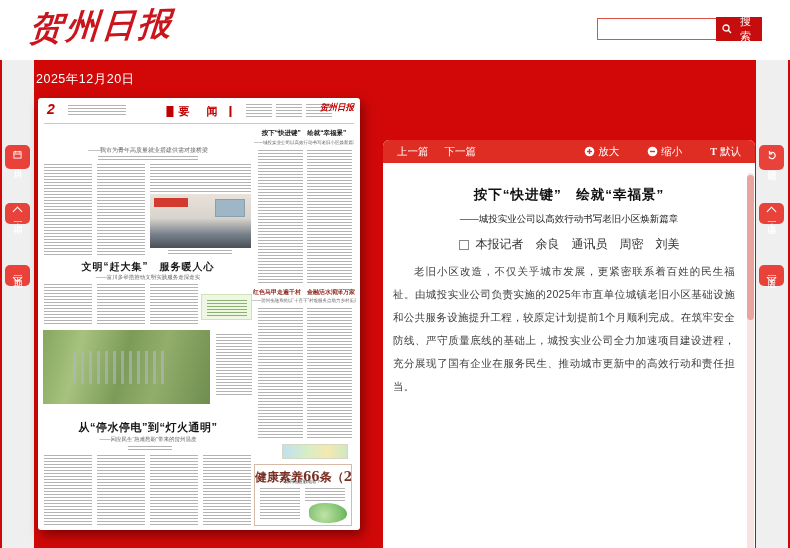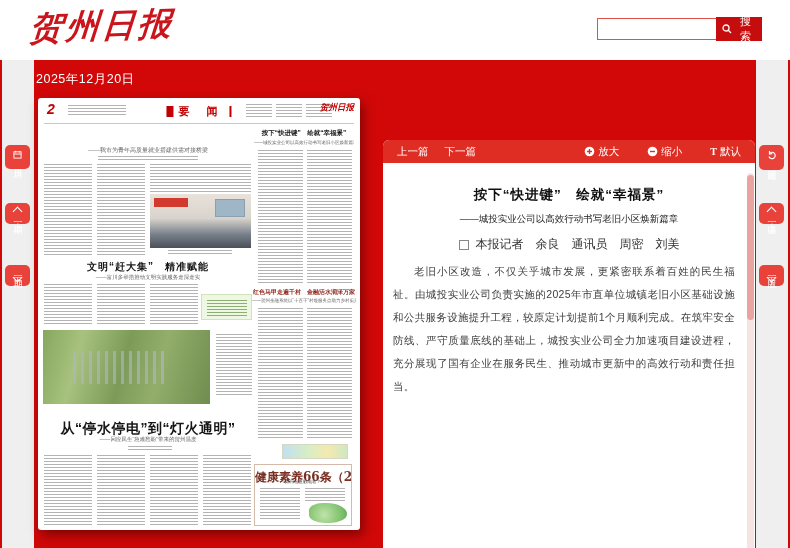--- a/index.html
+++ b/index.html
@@ -69,21 +69,21 @@
   .b1-c1{left:6px;top:186px;width:48px;height:42px;}
   .b1-c2{left:59px;top:186px;width:48px;height:42px;}
   .b1-c3{left:112px;top:186px;width:48px;height:42px;}
   .b1-promo{left:163px;top:196px;width:51px;height:26px;background:#eef7e2;border:1px solid #cfe3b8;}
   .b1-promo .gg{left:5px;top:5px;width:40px;height:16px;}
   .village-photo{left:5px;top:232px;width:167px;height:74px;
       background:linear-gradient(105deg,#86a75f 0%,#a7c27e 22%,#7d9b58 48%,#93ae6b 68%,#6f8d4f 100%);}
   .village-photo .roofs{left:18%;top:28%;width:55%;height:45%;opacity:.65;
       background:repeating-linear-gradient(90deg,#aeb6c0 0 3px,transparent 3px 8px);}
   .b1-sidecap{left:178px;top:236px;width:36px;height:62px;}
-  .b2-title{left:6px;top:322px;width:208px;text-align:center;font-size:14px;font-weight:bold;color:#151515;
+  .b2-title{left:6px;top:322px;width:208px;text-align:center;font-size:11px;font-weight:bold;color:#151515;
             letter-spacing:.5px;white-space:nowrap;}
   .b2-sub{left:6px;top:338px;width:208px;text-align:center;font-size:5.5px;color:#666;white-space:nowrap;overflow:hidden;}
   .b2-byline{left:90px;top:348px;width:44px;height:4px;}
   .b2-c1{left:6px;top:357px;width:48px;height:70px;}
   .b2-c2{left:59px;top:357px;width:48px;height:70px;}
   .b2-c3{left:112px;top:357px;width:48px;height:70px;}
   .b2-c4{left:165px;top:357px;width:48px;height:70px;}
   .a2-title{left:216px;top:31px;width:100px;text-align:center;font-size:6.5px;font-weight:bold;color:#151515;
             white-space:nowrap;overflow:hidden;}
   .a2-sub{left:216px;top:42px;width:100px;text-align:center;font-size:4.5px;color:#666;white-space:nowrap;overflow:hidden;}
@@ -209,21 +209,21 @@
       <div class="a1-byline g"></div>
       <div class="a1-c1 g"></div>
       <div class="a1-c2 g"></div>
       <div class="a1-c34 g"></div>
       <div class="mini-photo">
         <span class="pbanner"></span>
         <span class="pscreen"></span>
       </div>
       <div class="a1-caption g"></div>
 
-      <div class="b1-title">文明“赶大集”　精准赋能</div>
+      <div class="b1-title">文明“赶大集”　服务暖人心</div>
       <div class="b1-sub">——富川多举措推动文明实践服务走深走实</div>
       <div class="b1-c1 g"></div>
       <div class="b1-c2 g"></div>
       <div class="b1-c3 g"></div>
       <div class="b1-promo">
           <span class="gg"></span>
         </div>
       <div class="village-photo">
         <span class="roofs"></span>
       </div>

